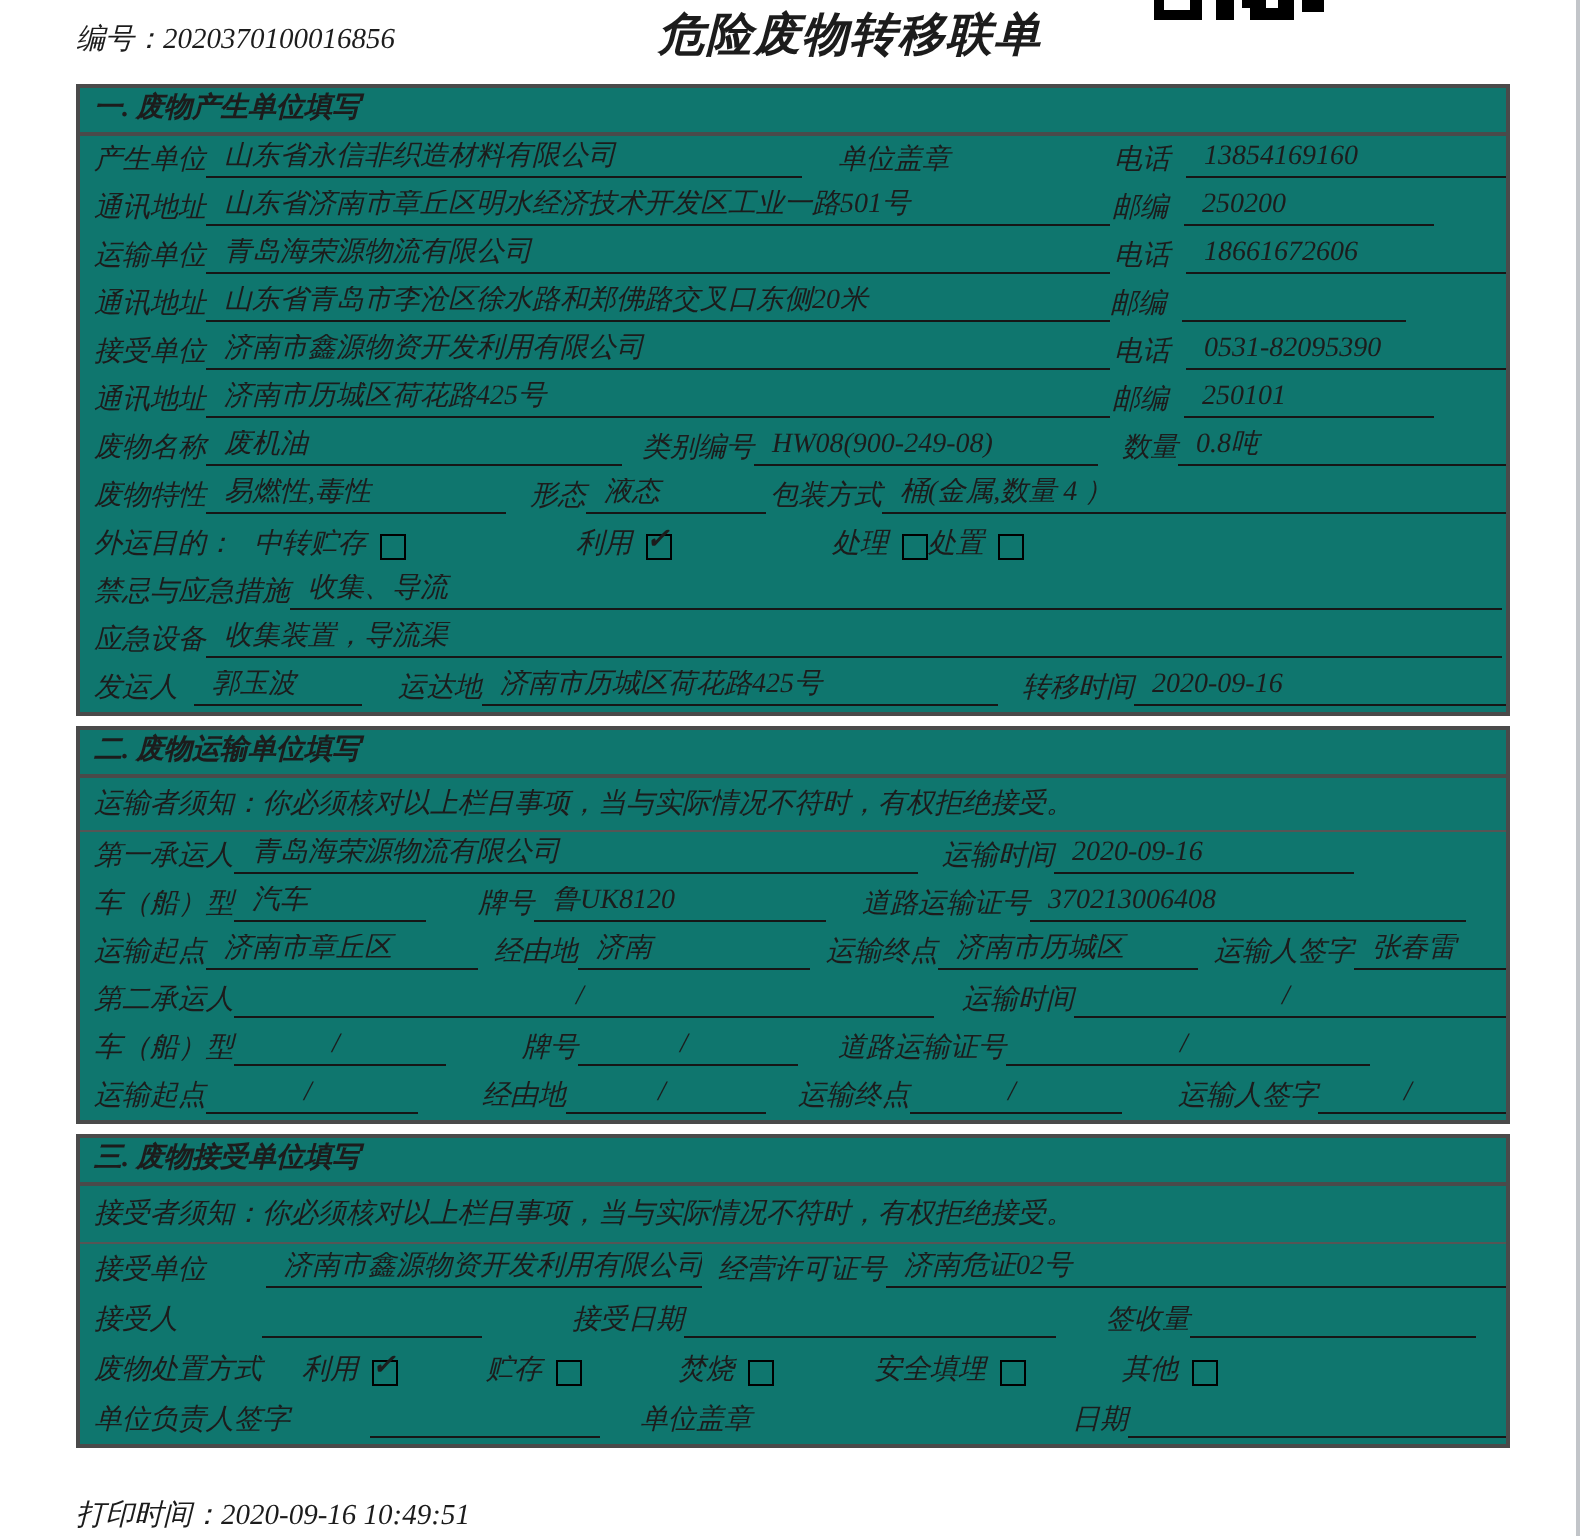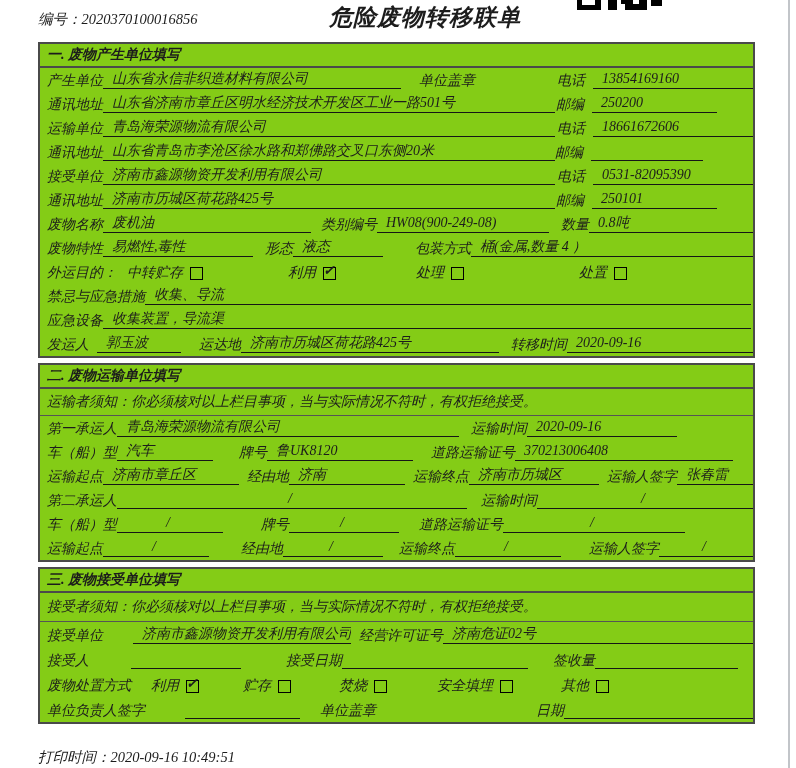--- a/index.html
+++ b/index.html
@@ -6,21 +6,21 @@
   #page{position:relative;width:796px;height:768px;background:#ffffff;
         font-family:"Liberation Serif","DejaVu Serif",serif;color:#1c1c1c;overflow:hidden;font-style:italic;}
   #doc-no{position:absolute;left:38px;top:10px;font-size:14.5px;white-space:nowrap;}
   #title{position:absolute;left:0;top:2px;width:100%;text-align:center;font-size:23px;
          font-weight:bold;letter-spacing:1px;transform:translateX(27px);}
   #qr{position:absolute;left:577px;top:0;}
   #edge-line{position:absolute;left:788px;top:0;width:2px;height:768px;background:#c2c5c9;}
   #footer{position:absolute;left:38px;top:748px;font-size:14.5px;white-space:nowrap;}
 
   #form{position:absolute;left:38px;top:42px;width:717px;}
-  .sec{border:2px solid #4a4a4a;margin-bottom:5px;background:#84cc16;box-sizing:border-box;}
+  .sec{border:2px solid #4a4a4a;margin-bottom:5px;background:#0f766e;box-sizing:border-box;}
   .sec-hd{height:22px;line-height:22px;font-weight:bold;font-size:14px;
           border-bottom:2px solid #4a4a4a;padding-left:7px;}
   .note{height:26px;display:flex;align-items:center;padding-left:7px;font-size:14px;
         border-bottom:1px solid #555;}
   .row{height:24px;display:flex;align-items:flex-end;padding:0 0 3px 7px;font-size:14px;
        line-height:16px;box-sizing:border-box;}
   .row25{height:25px;}
   .lbl{white-space:nowrap;flex:none;}
   .u{border-bottom:1px solid #161616;padding:0 4px 1px 9px;white-space:nowrap;overflow:hidden;
      flex:none;box-sizing:border-box;}
@@ -119,39 +119,39 @@
         <span class="u" style="width:172px">HW08(900-249-08)</span>
         <span class="lbl" style="margin-left:12px">数量</span>
         <span class="u uflex">0.8吨</span>
       </div>
 
       <div class="row">
         <span class="lbl">废物特性</span>
         <span class="u" style="width:150px">易燃性,毒性</span>
         <span class="lbl" style="margin-left:12px">形态</span>
         <span class="u" style="width:90px">液态</span>
-        <span class="lbl" style="margin-left:32px">包装方式</span>
+        <span class="lbl" style="margin-left:2px">包装方式</span>
         <span class="u uflex">桶(金属,数量 4 ）</span>
       </div>
 
       <div class="row">
         <span class="lbl">外运目的：</span>
         <span class="cbg" style="margin-left:10px">
             <span>中转贮存</span>
             <span class="cbx"></span>
           </span>
         <span class="cbg" style="margin-left:85px">
             <span>利用</span>
             <span class="cbx on"></span>
           </span>
         <span class="cbg" style="margin-left:80px">
             <span>处理</span>
             <span class="cbx"></span>
           </span>
-        <span class="cbg" style="margin-left:115px">
+        <span class="cbg" style="">
             <span>处置</span>
             <span class="cbx"></span>
           </span>
       </div>
 
 
       <div class="row">
         <span class="lbl">禁忌与应急措施</span>
         <span class="u uflex" style="margin-right:2px">收集、导流</span>
       </div>

